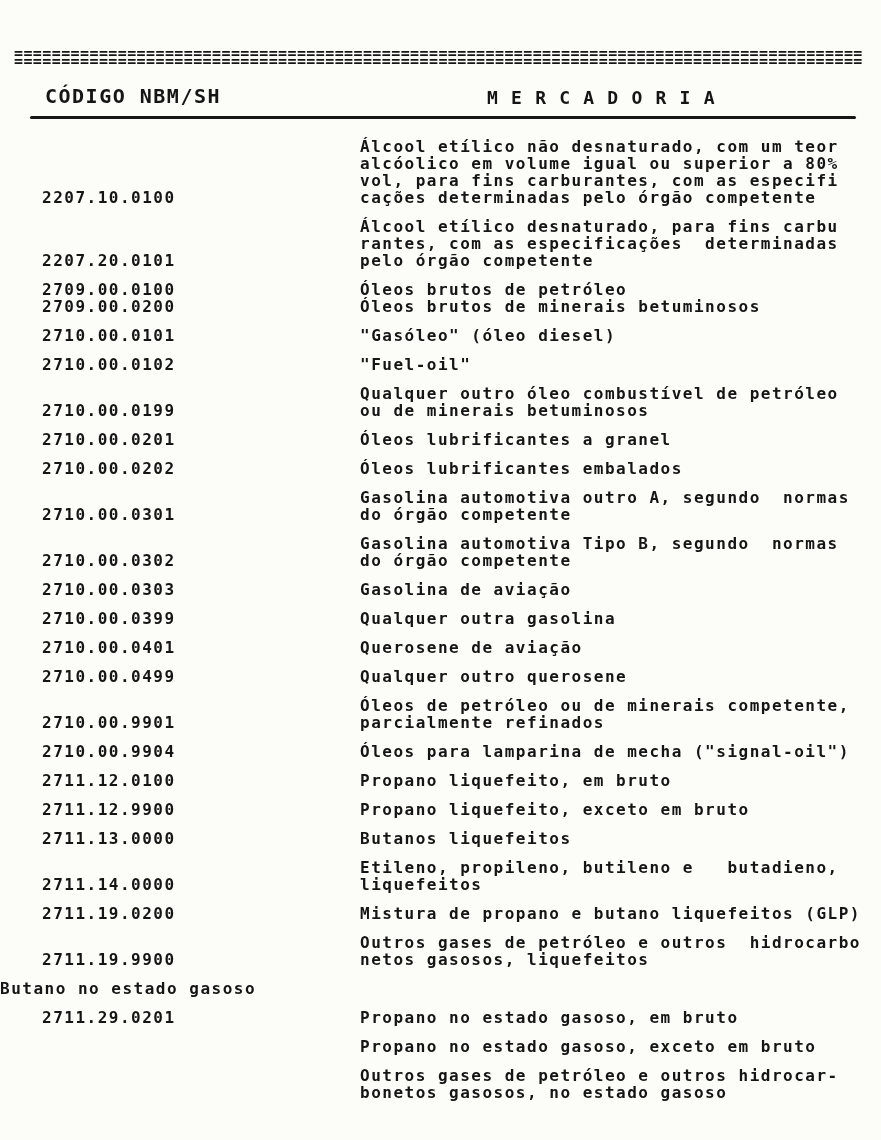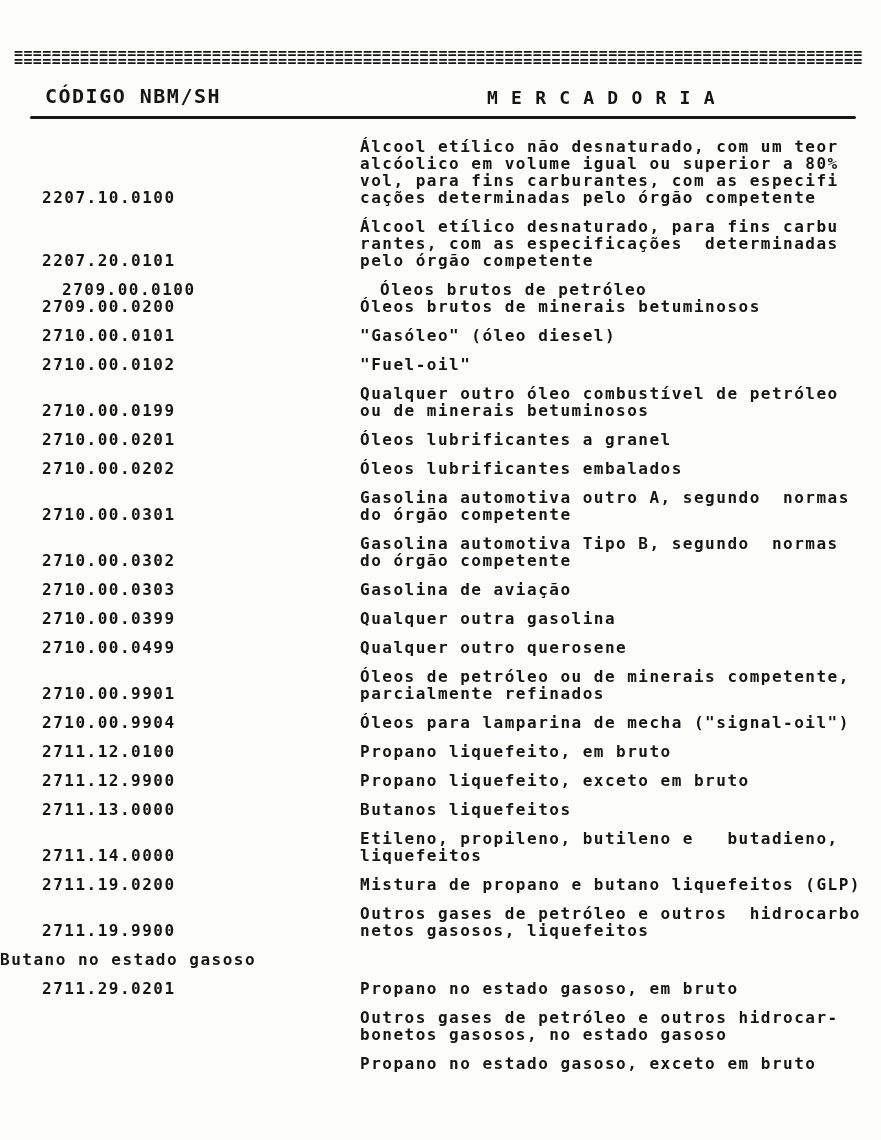--- a/index.html
+++ b/index.html
@@ -55,21 +55,21 @@
   .rows {
     position: absolute;
     top: 138px;
     left: 0;
     right: 0;
     font-size: 16px;
     line-height: 17px;
     letter-spacing: 1.5px;
   }
   .row { display: flex; align-items: flex-end; margin-bottom: 12px; }
-  .row.tight { margin-bottom: 0; margin-left: 20px; }
+  .row.tight { margin-bottom: 0; }
   .code {
     flex: 0 0 auto;
     width: 318px;
     margin-left: 42px;
     white-space: nowrap;
   }
   .desc {
     width: 515px;
     white-space: pre-wrap;
   }
@@ -145,20 +145,24 @@
       </div>
       <div class="row">
         <div class="code">2710.00.0303</div>
         <div class="desc">Gasolina de aviação</div>
       </div>
       <div class="row">
         <div class="code">2710.00.0399</div>
         <div class="desc">Qualquer outra gasolina</div>
       </div>
       <div class="row">
+        <div class="code">2710.00.0401</div>
+        <div class="desc">Querosene de aviação</div>
+      </div>
+      <div class="row">
         <div class="code">2710.00.0499</div>
         <div class="desc">Qualquer outro querosene</div>
       </div>
       <div class="row">
         <div class="code">2710.00.9901</div>
         <div class="desc">Óleos de petróleo ou de minerais competente,
 parcialmente refinados</div>
       </div>
       <div class="row">
         <div class="code">2710.00.9904</div>
@@ -192,22 +196,22 @@
       </div>
       <div class="row">
         <div class="desc">Butano no estado gasoso</div>
       </div>
       <div class="row">
         <div class="code">2711.29.0201</div>
         <div class="desc">Propano no estado gasoso, em bruto</div>
       </div>
       <div class="row">
         <div class="code"></div>
+        <div class="desc">Propano no estado gasoso, exceto em bruto</div>
+      </div>
+      <div class="row">
+        <div class="code"></div>
         <div class="desc">Outros gases de petróleo e outros hidrocar-
 bonetos gasosos, no estado gasoso</div>
       </div>
-      <div class="row">
-        <div class="code"></div>
-        <div class="desc">Propano no estado gasoso, exceto em bruto</div>
-      </div>
     </div>
 
 </div>
 
 </body></html>

